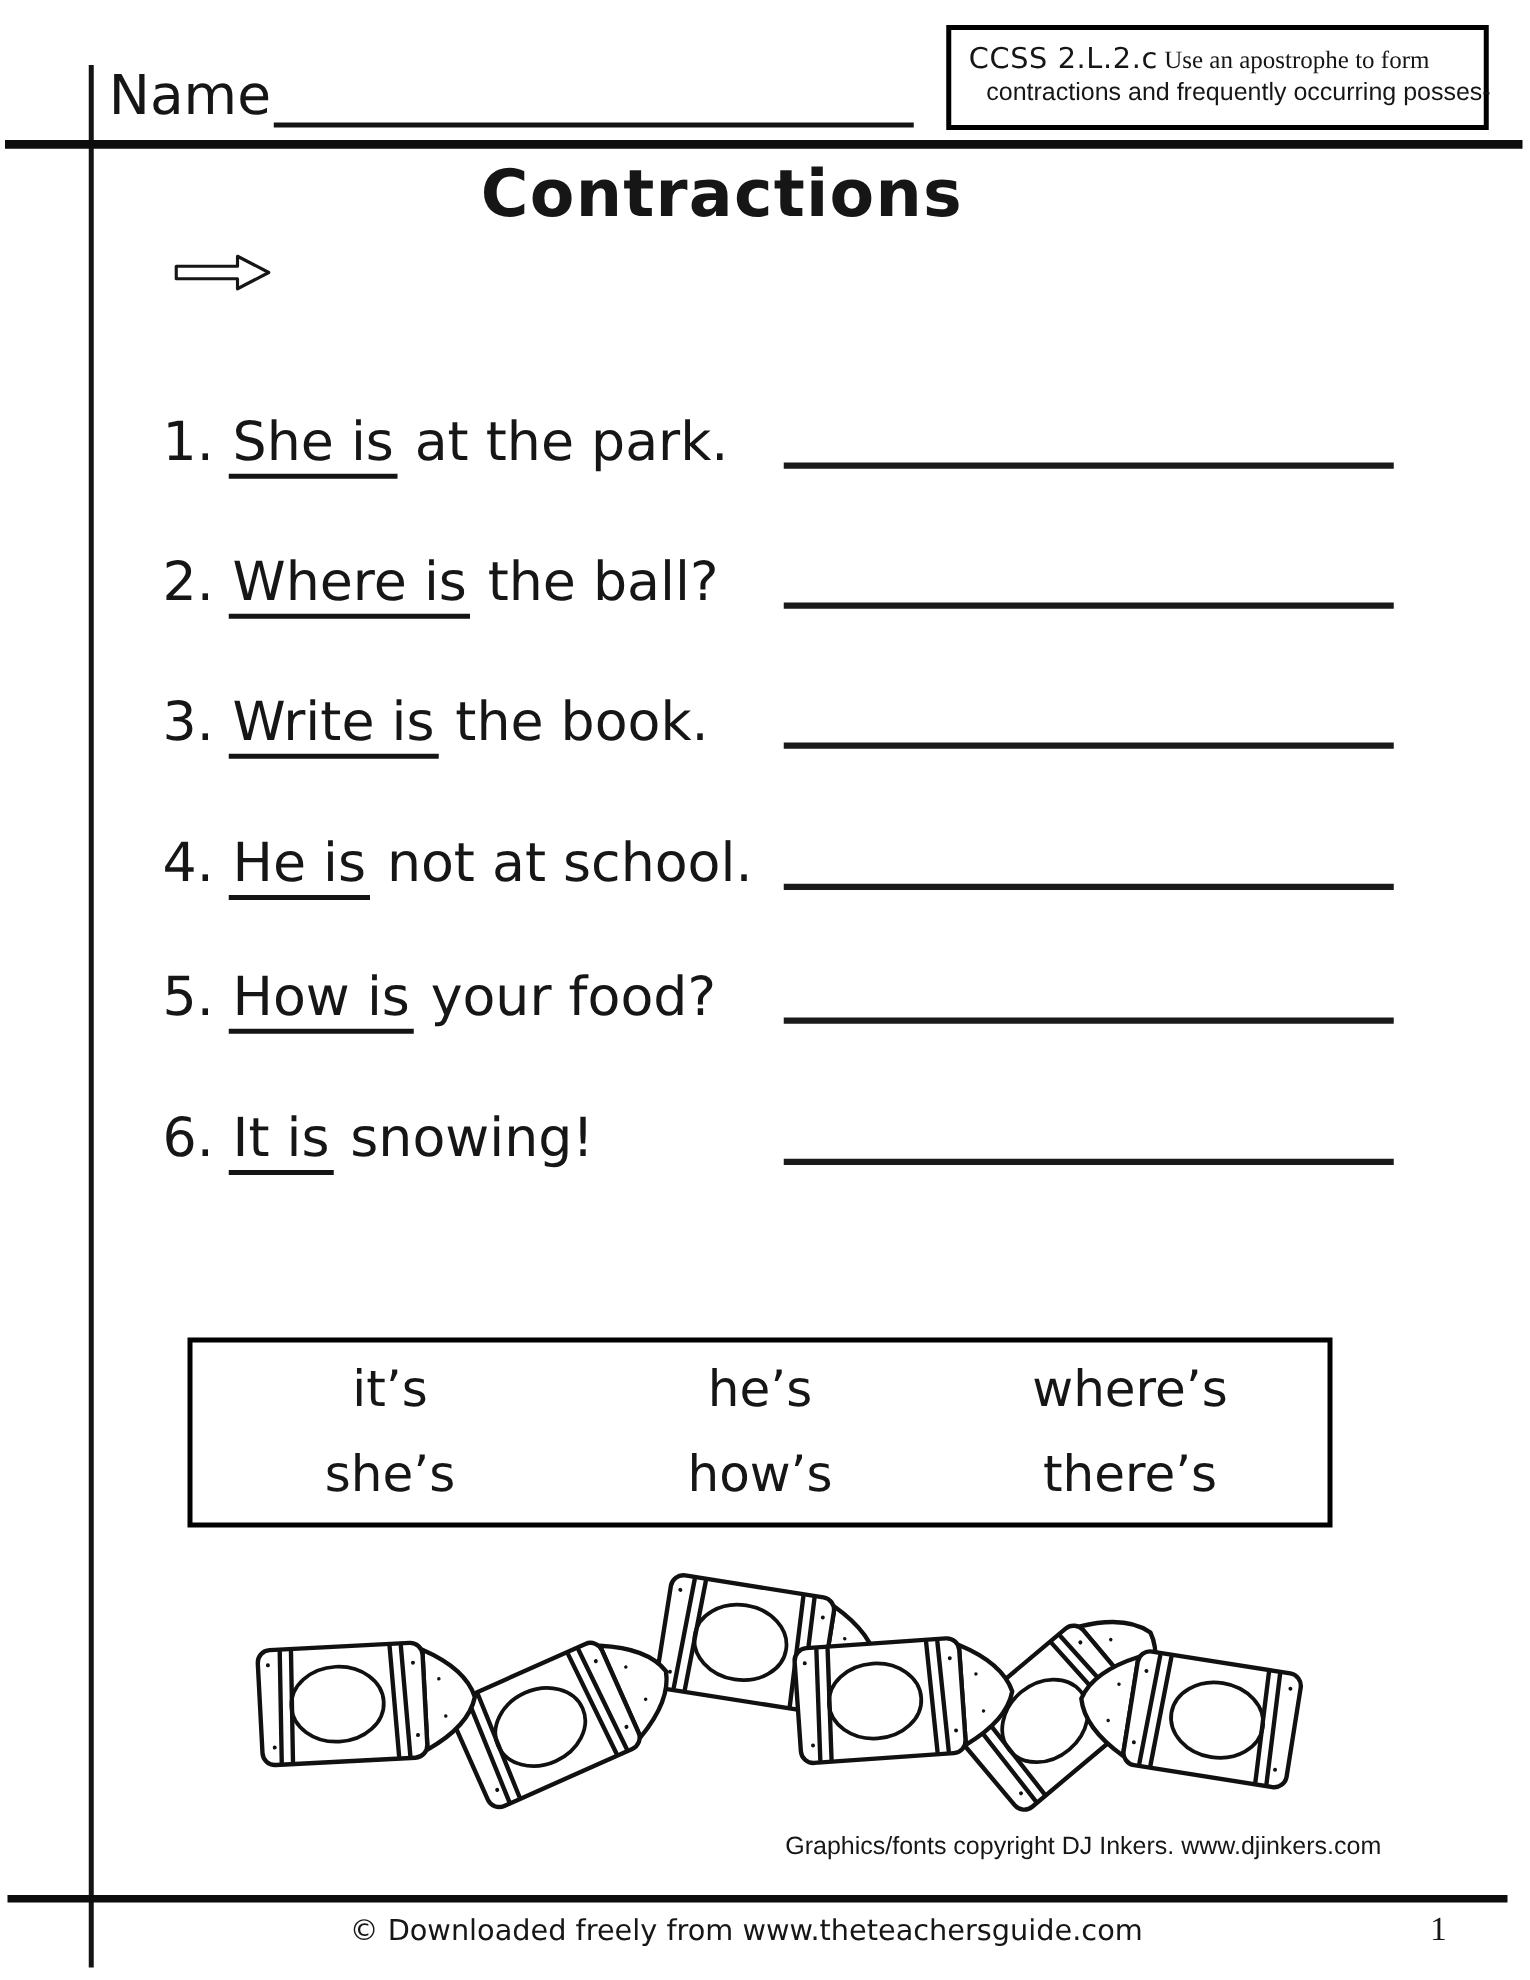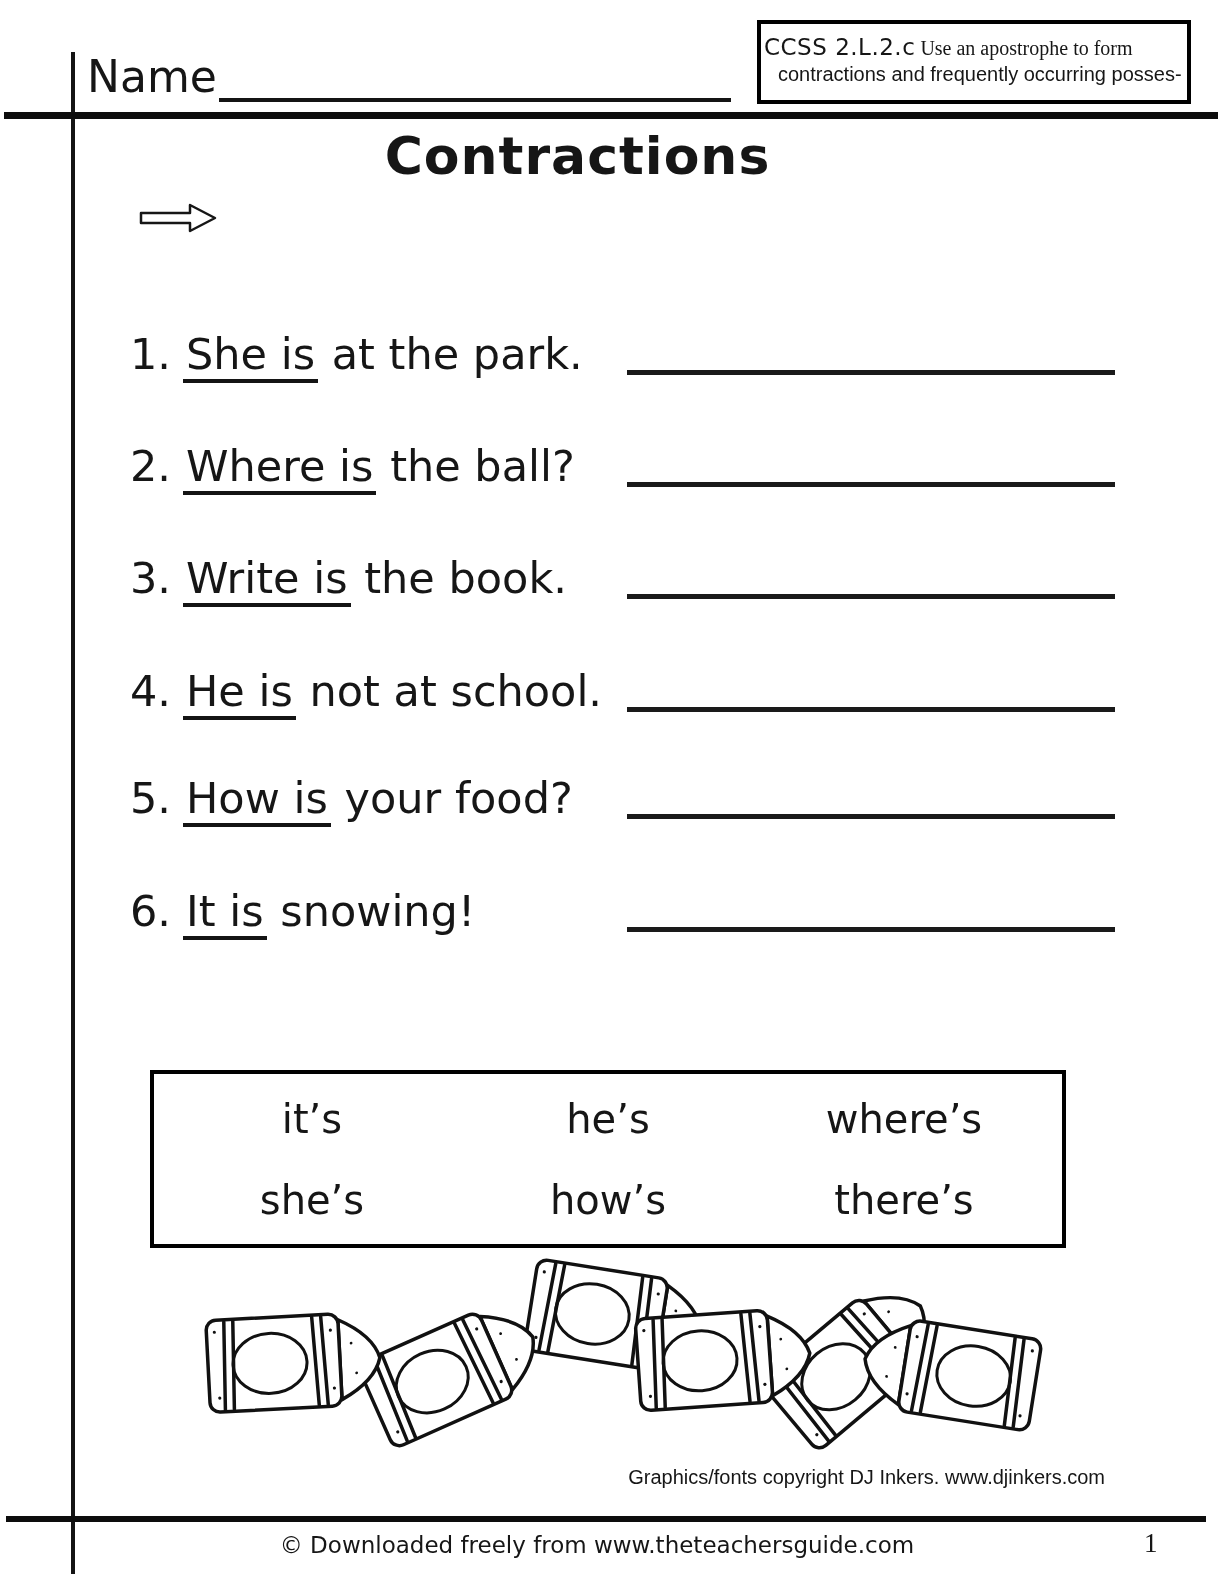--- a/index.html
+++ b/index.html
@@ -13,41 +13,41 @@
   .top-rule    { position:absolute; left:4px;  top:112px; width:1214px; height:7px; background:#0d0d0d; }
   .bottom-rule { position:absolute; left:6px;  top:1516px; width:1200px; height:6px; background:#0d0d0d; }
 
   
   .name-row   { position:absolute; left:87px; top:52px; display:flex; align-items:center; }
   .name-label { font-size:44px; line-height:44px; }
   .name-line  { width:512px; height:46px; border-bottom:4px solid #141414; margin-left:2px; }
 
   
   .ccss-box { position:absolute; left:757px; top:20px; width:434px; box-sizing:border-box;
-              border:4px solid #000; padding:10px 10px 14px 3px; background:#fff; }
+              border:4px solid #000; padding:10px 10px 14px 14px; background:#fff; }
   .ccss-code  { font-size:23px; letter-spacing:0.5px; }
   .ccss-serif { font-family:"Liberation Serif", serif; font-size:20px; }
   .ccss-line1 { white-space:nowrap; }
   .ccss-line2 { font-family:Liberation Sans, sans-serif; font-size:20px; white-space:nowrap; margin-top:3px; padding-left:2px;margin-left:12px; }
 
   .title { position:absolute; left:0; top:126px; width:1155px; text-align:center;
            font-size:52px; font-weight:bold; letter-spacing:1px; }
 
   .directions { position:absolute; left:138px; top:202px; display:flex; align-items:center; }
   .directions-text { font-size:25px; margin-left:8px; white-space:nowrap; }
 
   
   .question { position:absolute; left:130px; font-size:43px; line-height:1.15; white-space:nowrap; }
   .q-num   { margin-right:12px; }
   .q-under { border-bottom:4px solid #141414; padding:0 3px; }
   .q-rest  { white-space:pre; }
   .answer-blank { position:absolute; left:627px; width:488px; height:0; border-bottom:5px solid #1a1a1a; }
 
   
-  .word-bank { position:absolute; left:150px; top:1070px; width:916px; height:178px;
+  .word-bank { position:absolute; left:150px; top:1070px; width:916px; height:152px;
                box-sizing:border-box; border:4px solid #000; background:#fff;
                display:grid; grid-template-columns:repeat(3,1fr); align-items:center; justify-items:center;
                padding:4px 10px; font-size:40px; }
 
   .crayons { position:absolute; left:198px; top:1250px; width:848px; height:200px; }
 
   .credit   { position:absolute; left:500px; top:1466px; width:605px; text-align:right;
               font-family:Liberation Sans, sans-serif; font-size:20px; }
   .download { position:absolute; left:0; top:1532px; width:1194px; text-align:center; font-size:23px; }
   .page-num { position:absolute; left:1144px; top:1528px; font-size:27px; font-family:"Liberation Serif", serif; }

